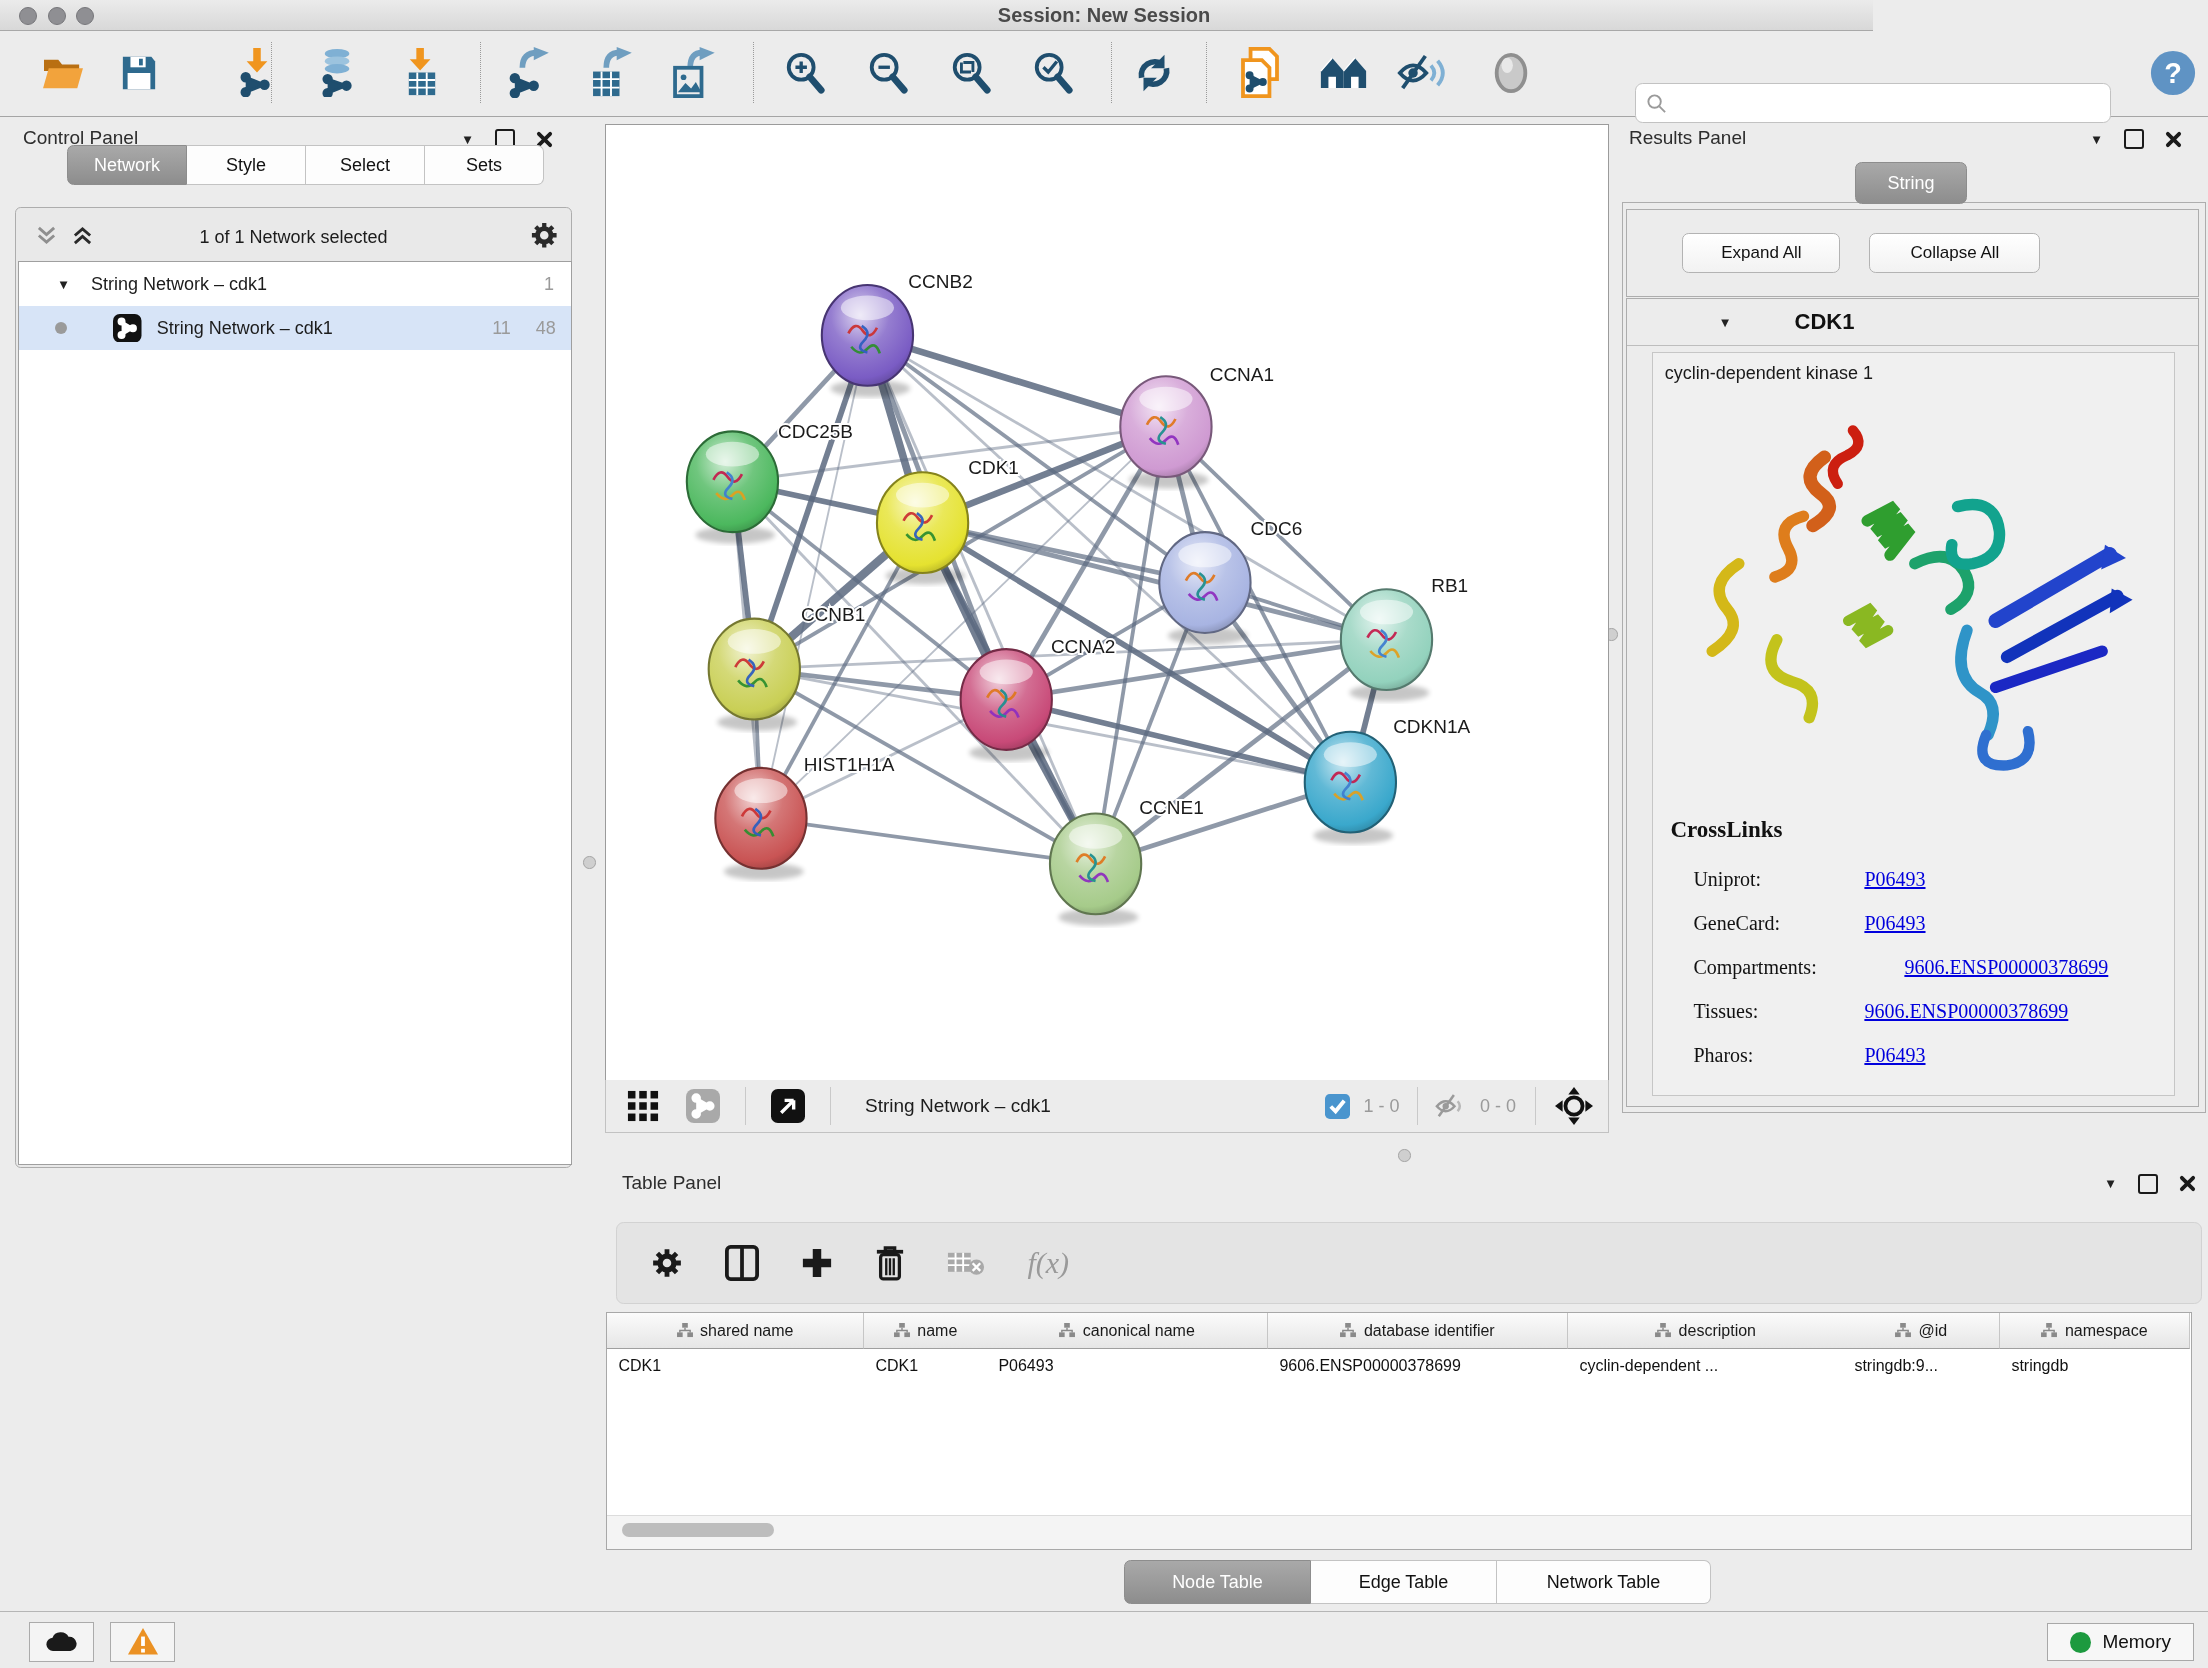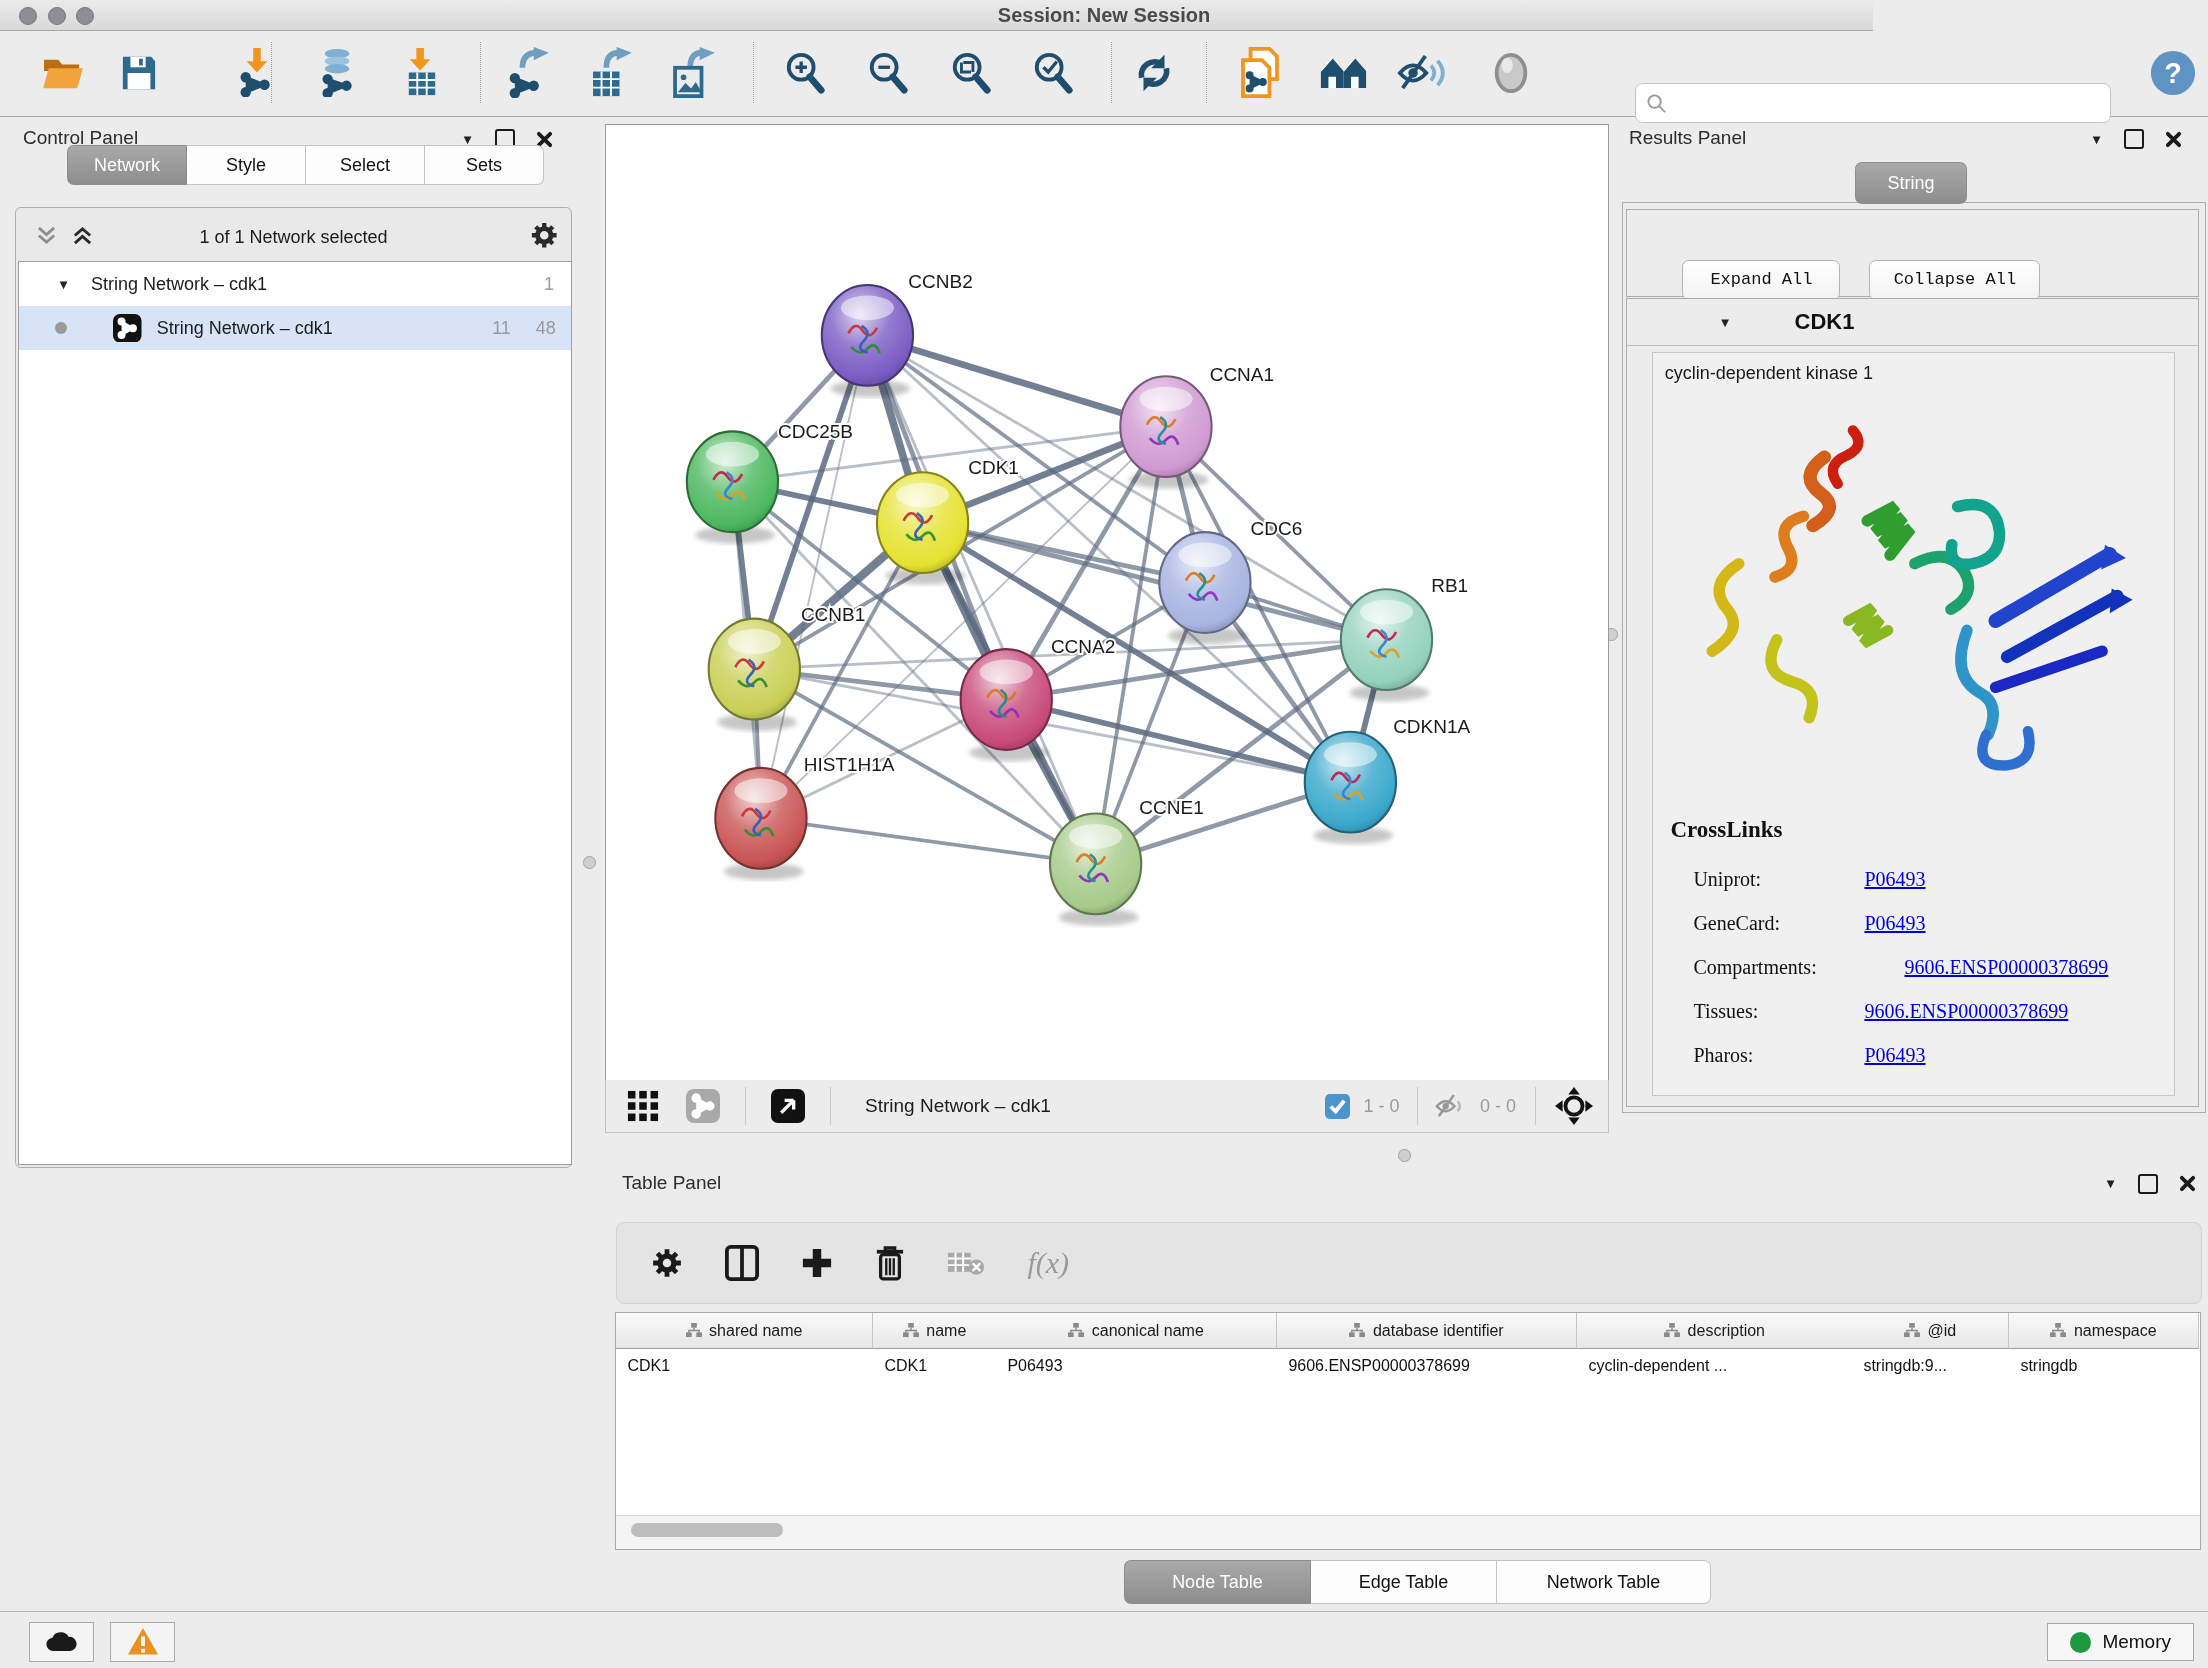--- a/index.html
+++ b/index.html
@@ -20,21 +20,21 @@
   .panelicons{display:flex;gap:21px;align-items:center;}
   .tabseg{display:flex;height:40px;}
   .tabseg .tab{min-width:76px;padding:0 21px;background:#fdfdfd;border:1px solid #c3c3c3;border-left:none;display:flex;align-items:center;justify-content:center;font-size:18px;color:#111;}
   .tabseg .tab:first-child{border-left:1px solid #c3c3c3;border-radius:6.7px 0 0 6.7px;}
   .tabseg .tab:last-child{border-radius:0 6.7px 6.7px 0;}
   .tabseg .tab.active{background:linear-gradient(#a9a9a9,#8d8d8d);color:#fff;border-color:#8d8d8d;}
   .whitebox{background:#fff;border:1px solid #9f9f9f;}
   .graybox{background:#ececec;border:1px solid #adadad;}
   .treerow{display:flex;align-items:center;font-size:18px;color:#1c1c1c;height:44px;}
   .cnt{color:#9a9a9a;}
-  button{font-family:Liberation Mono, monospace;margin-top:27px;}
+  button{font-family:Liberation Sans, sans-serif;}
   .wbtn{background:linear-gradient(#ffffff,#f2f2f2);border:1px solid #b3b3b3;border-radius:6.7px;font-size:17px;color:#111;}
   .link{color:#0000dd;text-decoration:underline;}
   .serif{font-family:"Liberation Serif",serif;}
   
   .thcell{position:absolute;top:0;height:36px;background:linear-gradient(#fbfbfb,#e6e6e6);border-right:1px solid #c6c6c6;border-bottom:1px solid #9f9f9f;display:flex;align-items:center;justify-content:center;gap:7.6px;font-size:16px;color:#1a1a1a;box-sizing:border-box;overflow:hidden;}
   .tdcell{position:absolute;top:36px;height:34px;display:flex;align-items:center;padding-left:11.4px;font-size:16px;color:#111;box-sizing:border-box;overflow:hidden;white-space:nowrap;}
   .dot-handle{width:10.5px;height:10.5px;border-radius:50%;background:#cfcfcf;border:1px solid #a5a5a5;}
   .netbar-sep{width:0;height:38px;border-left:1px solid #c9c9c9;}
   .graytxt{color:#9a9a9a;font-size:18px;}
 </style>
@@ -689,21 +689,21 @@
       <svg width="38" height="28.5" viewBox="0 0 40 30">
           <rect x="1" y="4" width="24" height="20" fill="#a9a9a9"></rect>
           <g stroke="#fff" stroke-width="2">
             <path d="M1 10 h24 M1 17 h24 M9 4 v20 M17 4 v20"></path>
           </g>
           <circle cx="31" cy="19" r="8" fill="#a9a9a9"></circle>
           <path d="M27 15 l8 8 M35 15 l-8 8" stroke="#fff" stroke-width="2.5"></path>
         </svg>
       <span class="serif" style="font-style:italic;font-size:30px;color:#9a9a9a;">f(x)</span>
     </div>
-    <div class="abs" style="left:10px;top:146px;width:1586px;height:238px;background:#fff;border:1px solid #a8a8a8;box-sizing:border-box;overflow:hidden;">
+    <div class="abs" style="left:1px;top:146px;width:1586px;height:238px;background:#fff;border:1px solid #a8a8a8;box-sizing:border-box;overflow:hidden;">
       <div id="table-grid" class="abs" style="left:0;top:0;width:1585px;height:200px;">
           <div class="thcell" style="left: 0px; width: 257px;">
             <svg width="16" height="15" viewBox="0 0 17 16">
               <g fill="#8a8a8a">
                 <rect x="5.5" y="0" width="6" height="5"></rect>
                 <rect x="0" y="10" width="6" height="5"></rect>
                 <rect x="11" y="10" width="6" height="5"></rect>
               </g>
               <path d="M8.5 5 v3 M3 10 v-2 h11 v2" stroke="#8a8a8a" stroke-width="1.5" fill="none"></path>
             </svg>

